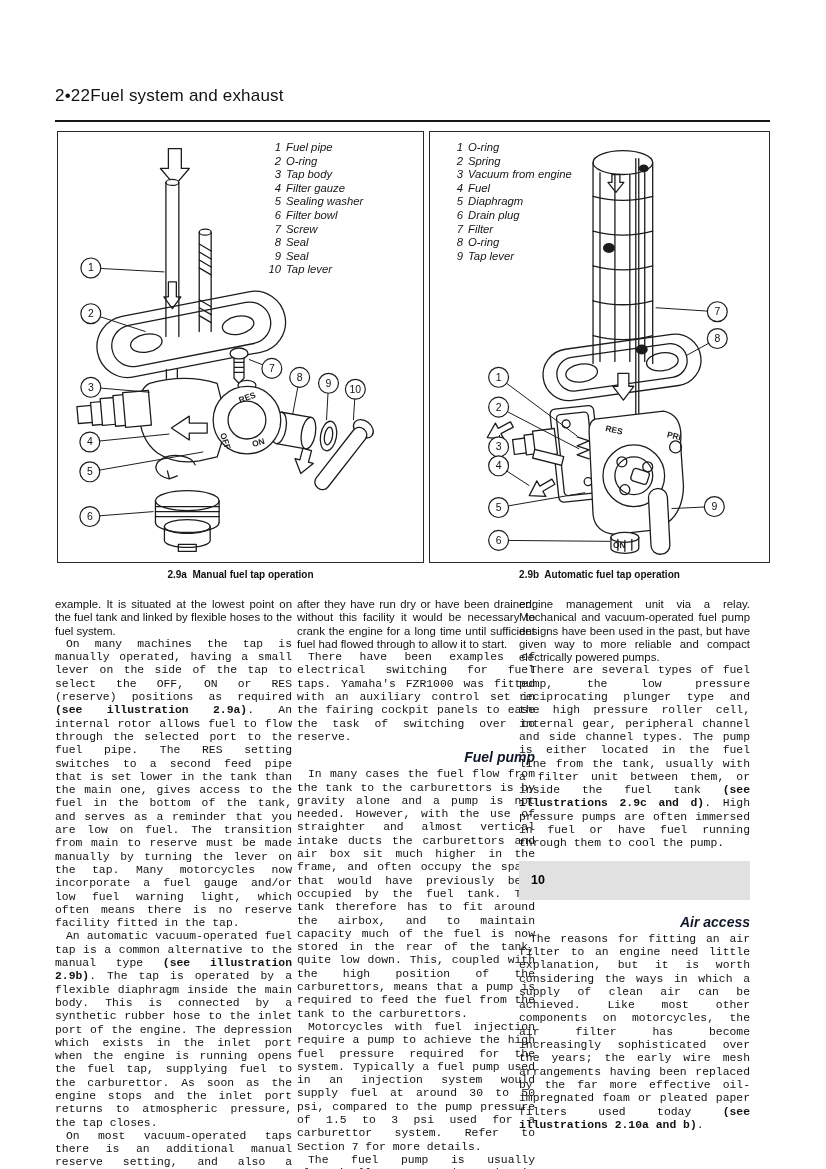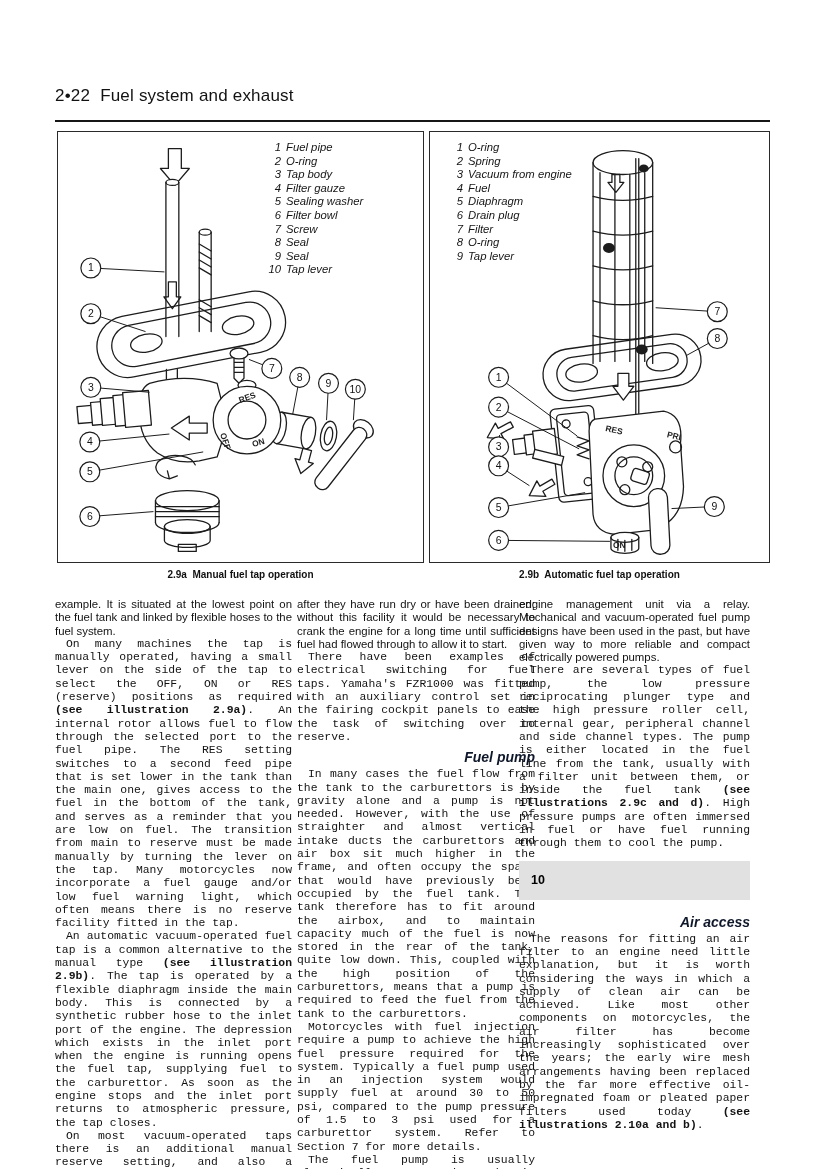--- a/index.html
+++ b/index.html
@@ -2,21 +2,21 @@
 <html><head>
 <meta charset="utf-8">
 <style>
   html,body { margin:0; padding:0; background:#888; }
   .page {
     position:relative; width:826px; height:1169px; margin:0 auto;
     background:#ffffff; overflow:hidden;
     font-family:"Liberation Sans", sans-serif; color:#121212;
   }
   .header { position:absolute; left:55px; top:86px; font-size:17px; letter-spacing:.2px; }
-  .header .pgnum { margin-right:10px; }
+  .header .pgnum { margin-right:0; }
   .header-rule { position:absolute; left:55px; top:120px; width:715px; height:2px; background:#161616; }
 
   .figures { position:absolute; left:57px; top:131px; width:713px; }
   .fig { position:absolute; top:0; }
   .fig-a { left:0; width:367px; }
   .fig-b { left:372px; width:341px; }
   .fig-box { position:relative; width:100%; height:432px; border:1.5px solid #2a2a2a; background:#fff; box-sizing:border-box; }
   svg.diagram { position:absolute; left:0; top:0; width:100%; height:100%; }
   .art { fill:none; stroke:#1c1c1c; stroke-width:1.3; stroke-linejoin:round; stroke-linecap:round; }
   .fillw { fill:#ffffff; }

